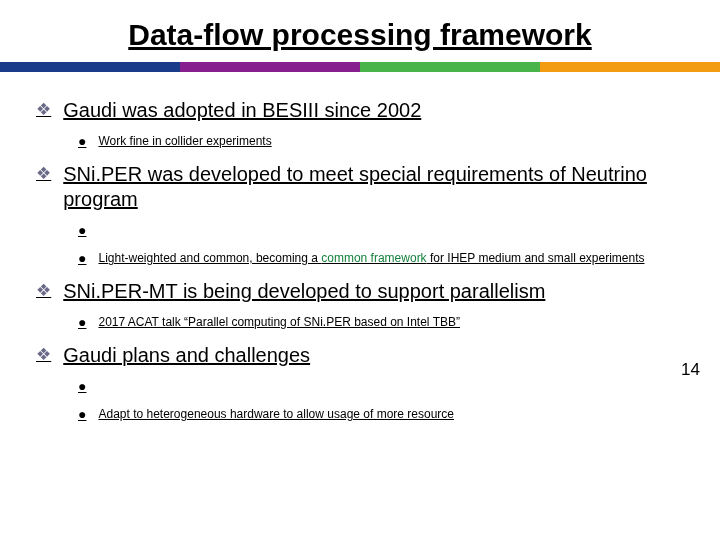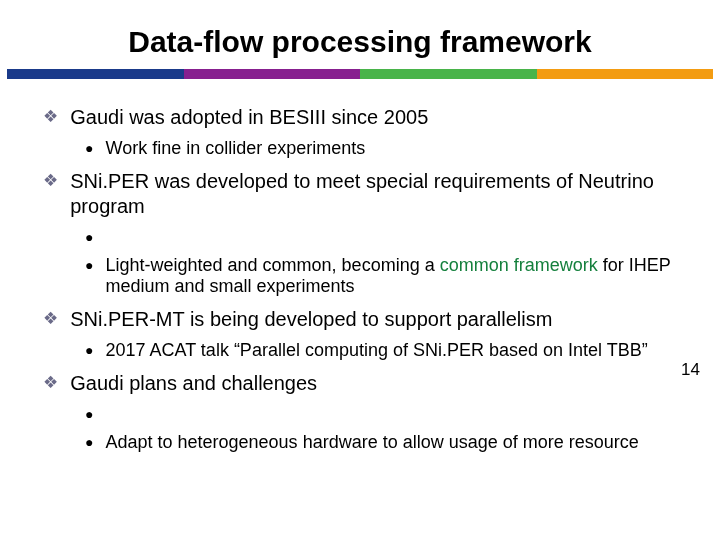--- a/index.html
+++ b/index.html
@@ -1,32 +1,32 @@
 <!DOCTYPE html>
 <html><head>
 <meta charset="utf-8">
 <style>
   * { margin: 0; padding: 0; box-sizing: border-box; }
   html, body { width: 720px; height: 540px; background: #fff; font-family: Arial, Helvetica, sans-serif; }
-  .slide { width: 720px; height: 392px; position: relative; padding: 7px; }
+  .slide { width: 720px; height: 392px; position: relative; padding: 0; text-decoration: underline; }
   .title { font-size: 30px; font-weight: bold; color: #000; text-align: center; padding: 18px 40px 10px 40px; }
   .stripe { width: 100%; height: 10px; display: flex; }
   .stripe > div { flex: 1; }
   .s1 { background: #1a3a8a; }
   .s2 { background: #871f8f; }
   .s3 { background: #49b44a; }
   .s4 { background: #f39c12; }
   .content { padding: 18px 28px 0 36px; }
   .l1 { display: flex; align-items: flex-start; margin-bottom: 6px; margin-top: 10px; }
   .l1:first-child { margin-top: 8px; }
   .diamond-bullet { font-size: 17px; line-height: 23px; color: #6a6a88; margin-right: 12px; flex-shrink: 0; }
   .l1-text { font-size: 20px; line-height: 25px; color: #000; }
   .l2 { display: flex; align-items: flex-start; margin: 8px 0 8px 42px; }
   .dot-bullet { font-size: 14px; line-height: 20px; color: #000; margin-right: 12px; flex-shrink: 0; }
-  .l2-text { font-size: 18px; line-height: 21px; color: #000; }
+  .l2-text { font-size: 12px; line-height: 21px; color: #000; }
   .red { color: #15803d; }
   .pagenum { position: absolute; right: 20px; bottom: 12px; font-size: 17px; color: #000; }
 </style>
 </head>
 <body>
 
 <div class="slide">
 
   <div class="title">Data-flow processing framework</div>
 
@@ -34,21 +34,21 @@
     <div class="s1"></div>
     <div class="s2"></div>
     <div class="s3"></div>
     <div class="s4"></div>
   </div>
 
   <div class="content">
 
     <div class="l1">
       <span class="diamond-bullet">❖</span>
-      <span class="l1-text">Gaudi was adopted in BESIII since 2005</span>
+      <span class="l1-text">Gaudi was adopted in BESIII since 2002</span>
     </div>
     <div class="l2">
       <span class="dot-bullet">●</span>
       <span class="l2-text">Work fine in collider experiments</span>
     </div>
 
     <div class="l1">
       <span class="diamond-bullet">❖</span>
       <span class="l1-text">SNi.PER was developed to meet special requirements of Neutrino program</span>
     </div>

